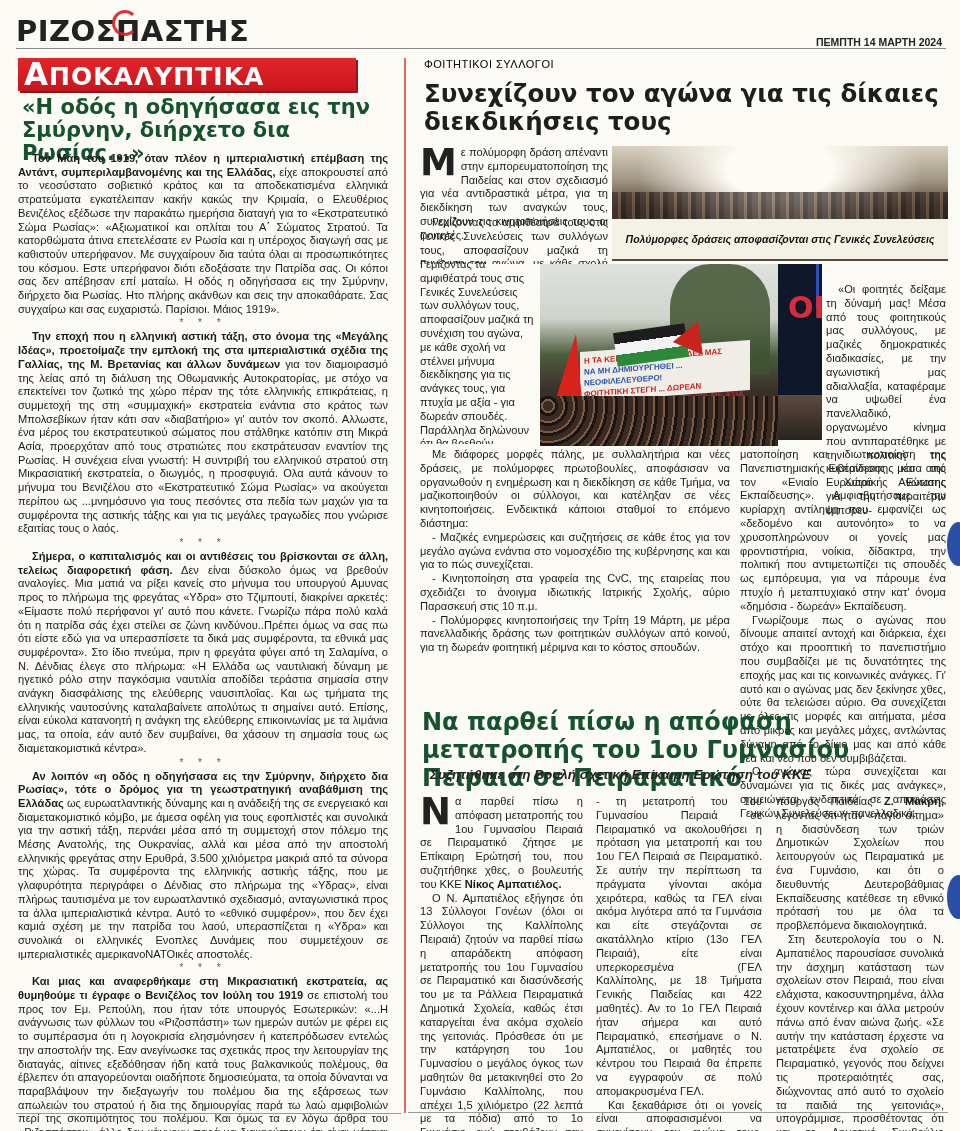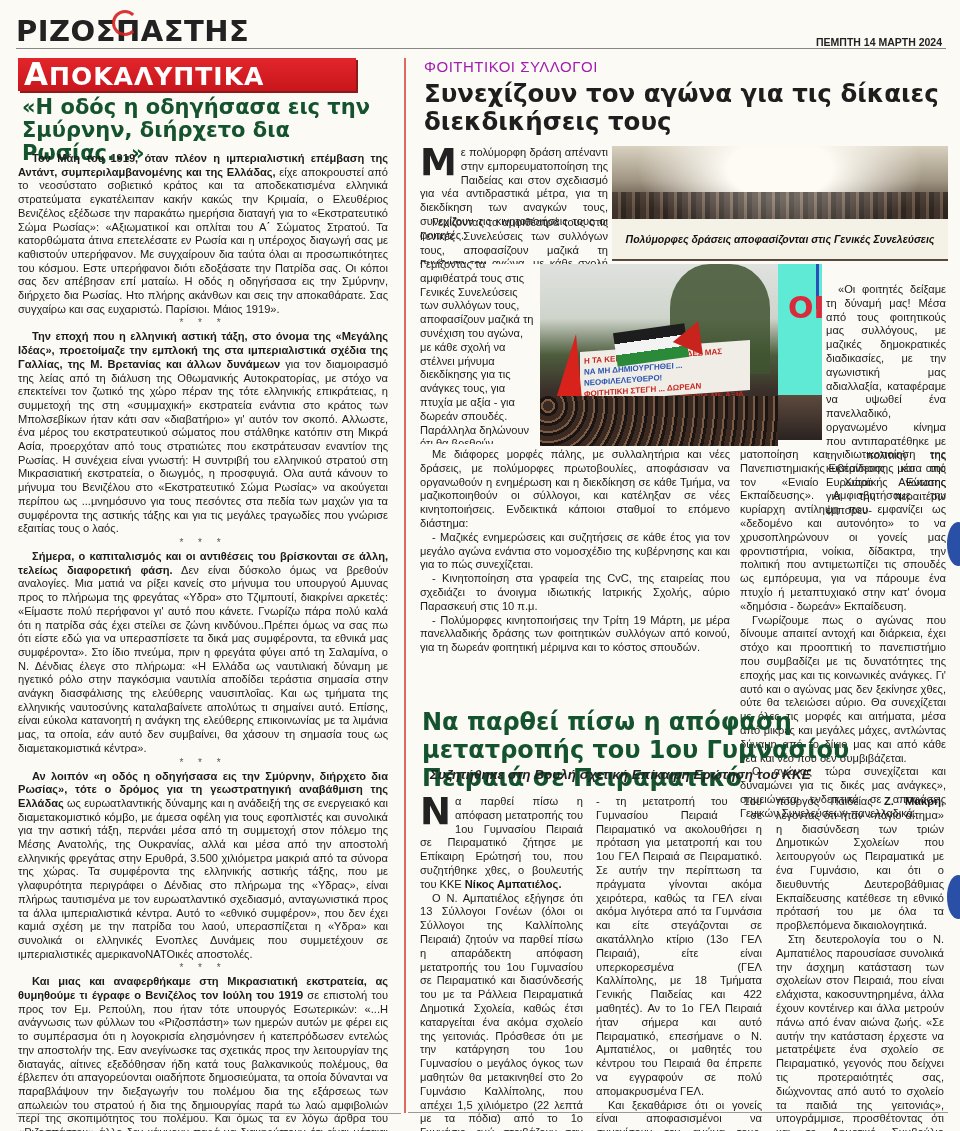--- a/index.html
+++ b/index.html
@@ -32,21 +32,21 @@
   .banner .big { font-size:31px; }
   .lhead {
     left:22px; top:96px; width:370px; font-size:21px; font-weight:bold; line-height:23px;
     font-family:"DejaVu Sans", sans-serif; color:#14532d;
   }
   .col-left { left:18px; top:152px; width:370px; font-size:11.1px; line-height:13.7px; text-align:justify; }
   .col-left p { margin:0; text-indent:14px; }
   .col-left b { font-weight:bold; }
   .stars { text-align:center; color:#555; font-size:10px; line-height:14px; letter-spacing:6px; }
 
-  .kicker { left:424px; top:58px; font-size:15px; color:#a21caf; letter-spacing:0.5px;text-align:right; }
+  .kicker { left:424px; top:58px; font-size:11px; color:#000000; letter-spacing:0.5px;text-align:right; }
   .rhead {
     left:424px; top:80px; width:520px; font-size:24.5px; font-weight:bold; line-height:28px;
     font-family:"DejaVu Sans", sans-serif; color:#1e1e1e;
   }
   .rtext { font-size:11.1px; line-height:13.8px; text-align:justify; }
   .rtext p { margin:0; text-indent:12px; }
   .dropcap {
     float:left; font-size:37px; line-height:32px; font-weight:bold; margin:1px 4px 0 0;
     font-family:"DejaVu Sans", sans-serif; color:#222;
   }
@@ -76,21 +76,21 @@
     transform:skewY(-4deg); color:#2b55b0; font-size:8px; font-weight:bold; padding:4px; box-sizing:border-box; line-height:11px;
   }
   .photo2 .banner2 .red { color:#c8261f; }
   .photo2 .flag-red { position:absolute; left:2px; top:70px; width:0; height:0;
     border-left:34px solid transparent; border-right:10px solid transparent; border-bottom:110px solid #d8231c; }
   .photo2 .palflag { position:absolute; left:75px; top:64px; width:72px; height:34px; transform:rotate(-8deg);
     background:linear-gradient(#1d1d1d 0 33%,#f3f3f3 33% 66%,#2a8a3a 66% 100%); }
   .photo2 .palflag:after { content:""; position:absolute; right:-14px; top:0; border-top:17px solid transparent; border-bottom:17px solid transparent; border-right:28px solid #c8231c; }
   .photo2 .crowd { position:absolute; left:0; right:0; bottom:0; height:50px;
     background:repeating-radial-gradient(circle at 8px 10px,#3a2a22 0 5px,#7c5b44 5px 7px,#1a1412 7px 10px); }
-  .photo3 { left:778px; top:264px; width:44px; height:176px; background:#5eead4; overflow:hidden; }
+  .photo3 { left:778px; top:264px; width:44px; height:176px; background:#0f172a; overflow:hidden; }
   .photo3 .oi { position:absolute; left:10px; top:26px; color:#d92b3c; font-size:30px; font-weight:bold; font-family:"DejaVu Sans", sans-serif; }
   .photo3 .blue { position:absolute; left:38px; top:0; width:3px; height:45px; background:#2b4fb8; }
   .photo3 .people { position:absolute; left:0; right:0; bottom:0; height:45px; background:linear-gradient(#5e4a3e,#2a2320); }
   .lhead2 {
     left:422px; top:708px; width:530px; font-size:24px; font-weight:bold; line-height:28px;
     font-family:"DejaVu Sans", sans-serif; color:#14532d;
   }
   .subhead { left:430px; top:767px; font-size:13.5px; font-weight:bold; font-style:italic; color:#222; }
   .bluedot { left:947px; width:22px; height:44px; border-radius:50%; background:#2a4fa6; }
 </style>

